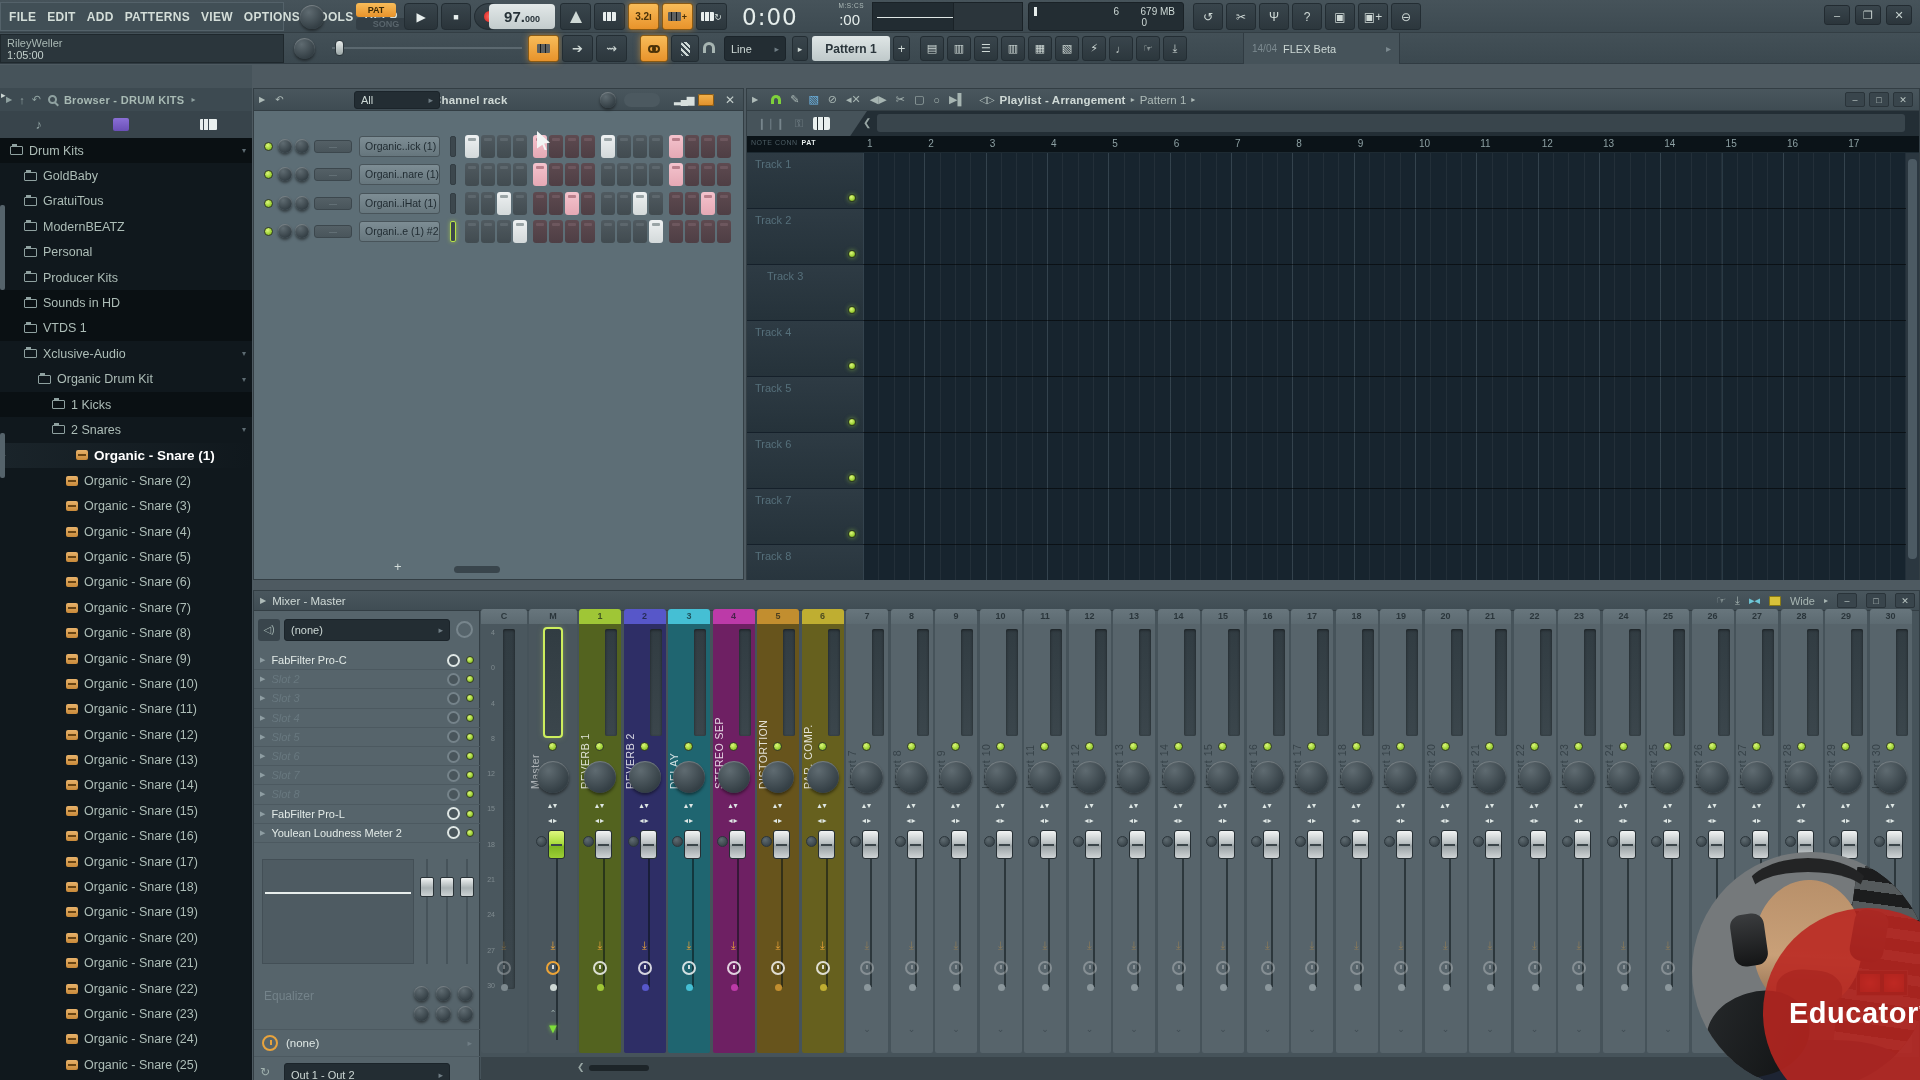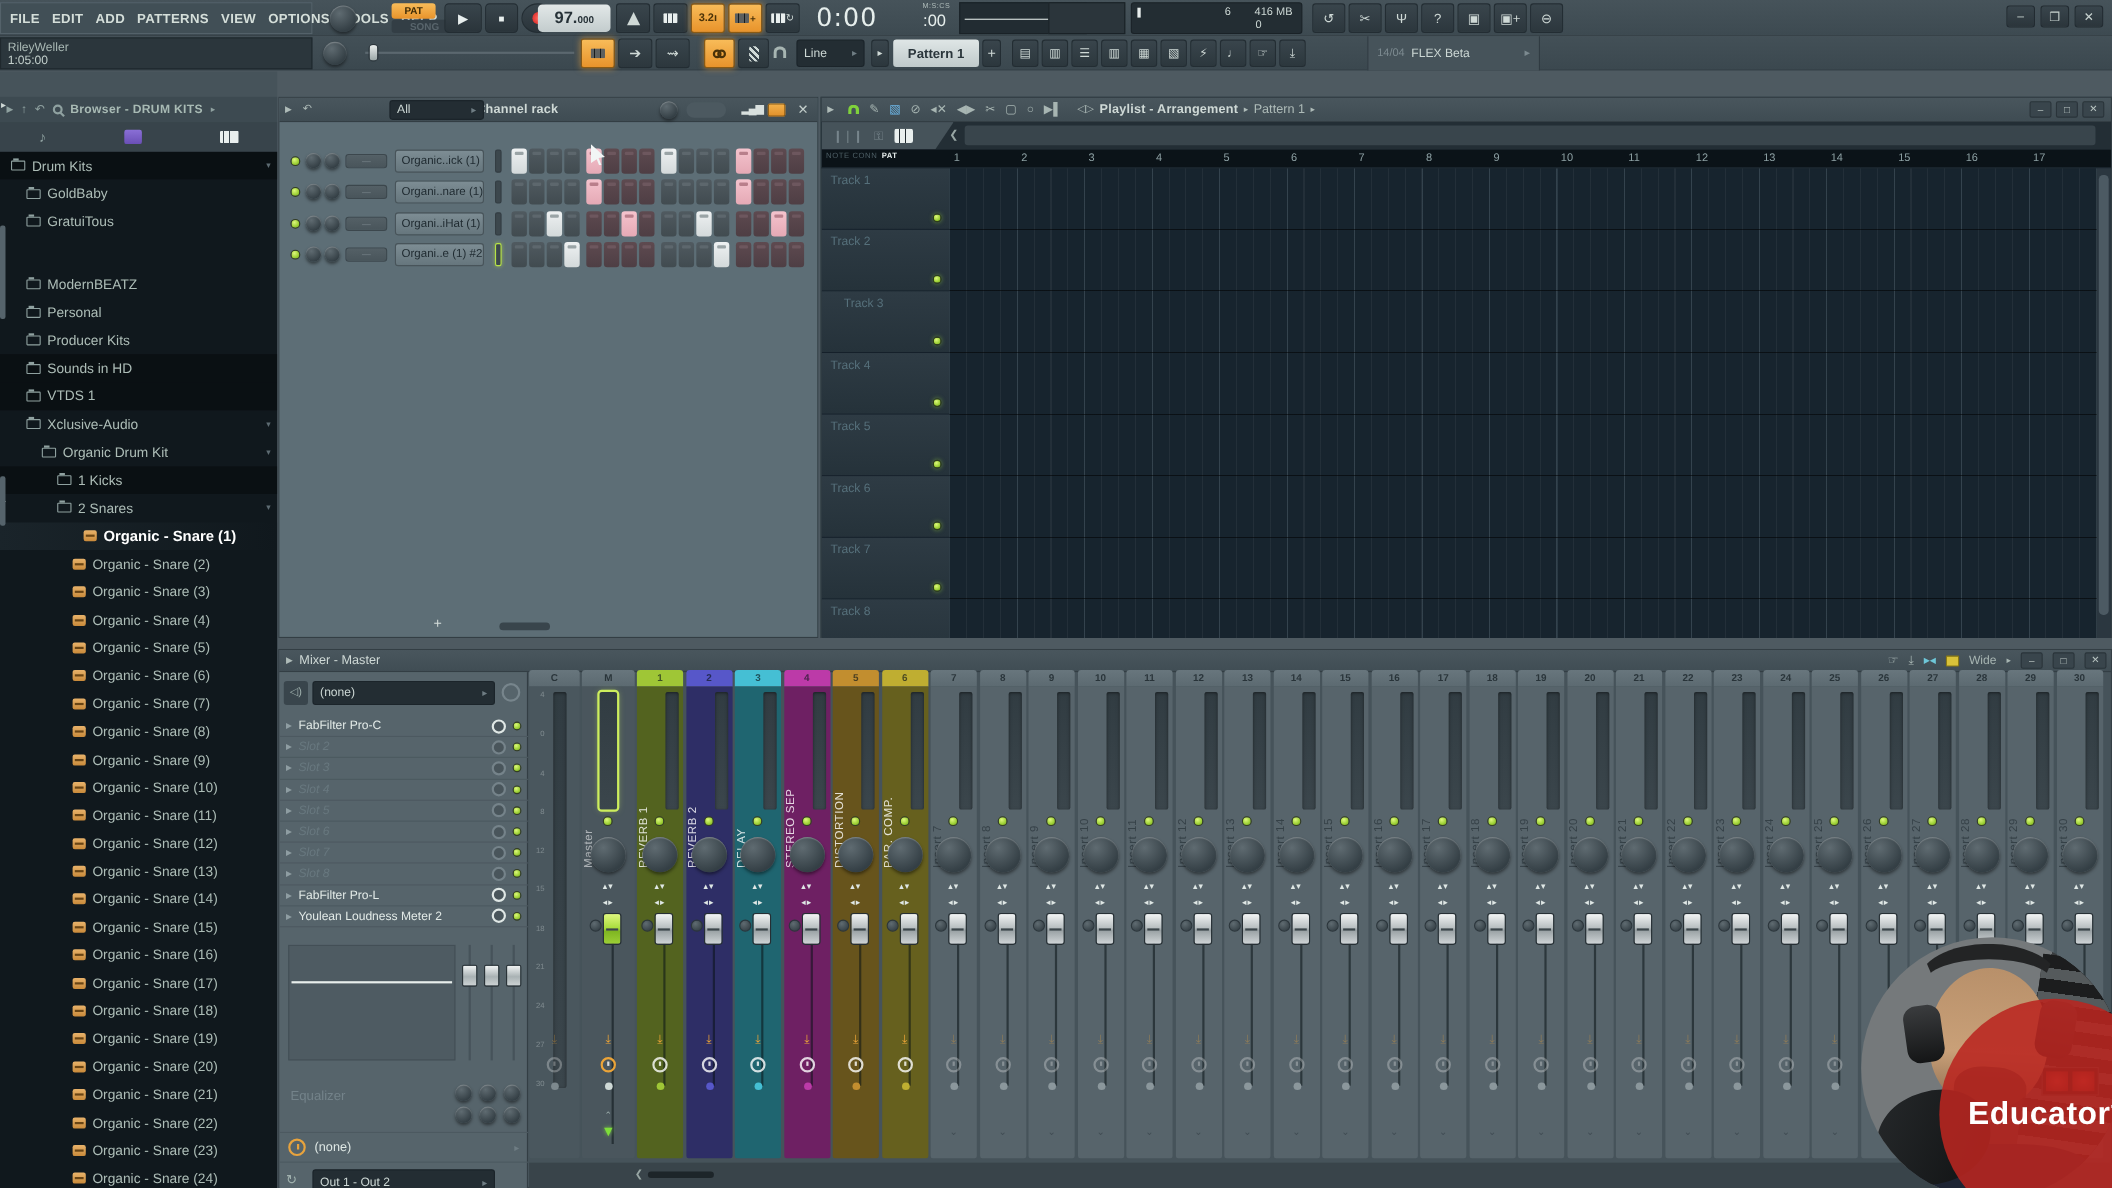--- a/index.html
+++ b/index.html
@@ -312,21 +312,21 @@
   <div id="timewrap">
     <span id="timeMain">0:00</span>
     <span id="timeUnit">M:S:CS</span>
     <span id="timeCS">:<span>00</span></span>
   </div>
   <div class="scope" id="scopeA" style="left:872px;width:116px;"></div>
   <div class="scope" id="scopeB" style="left:953px;width:70px;background:#2b353b;"></div>
   <div id="cpuPanel">
     <span class="bar"></span>
     <span class="n1">6</span>
-    <span class="n2">416 MB</span>
+    <span class="n2">679 MB</span>
     <span class="n3">0</span>
   </div>
   <div id="row1btns"></div>
   <div id="winctl1">
     <div class="wbtn">–</div>
     <div class="wbtn">❐</div>
     <div class="wbtn">✕</div>
   </div>
 <div class="sqbtn" style="left: 1193px; width: 30px;">
       <div style="font-size: 12px;">↺</div>
@@ -449,21 +449,21 @@
         <div class="exp">▾</div>
       </div>
       <div class="trow" style="padding-left: 24px;">
         <div class="folder"></div>
         <span>GoldBaby</span>
       </div>
       <div class="trow" style="padding-left: 24px;">
         <div class="folder"></div>
         <span>GratuiTous</span>
       </div>
-      <div class="trow" style="padding-left: 24px; margin-top: 32px;">
+      <div class="trow" style="padding-left: 24px;">
         <div class="folder"></div>
         <span>ModernBEATZ</span>
       </div>
       <div class="trow" style="padding-left: 24px;">
         <div class="folder"></div>
         <span>Personal</span>
       </div>
       <div class="trow" style="padding-left: 24px;">
         <div class="folder"></div>
         <span>Producer Kits</span>

